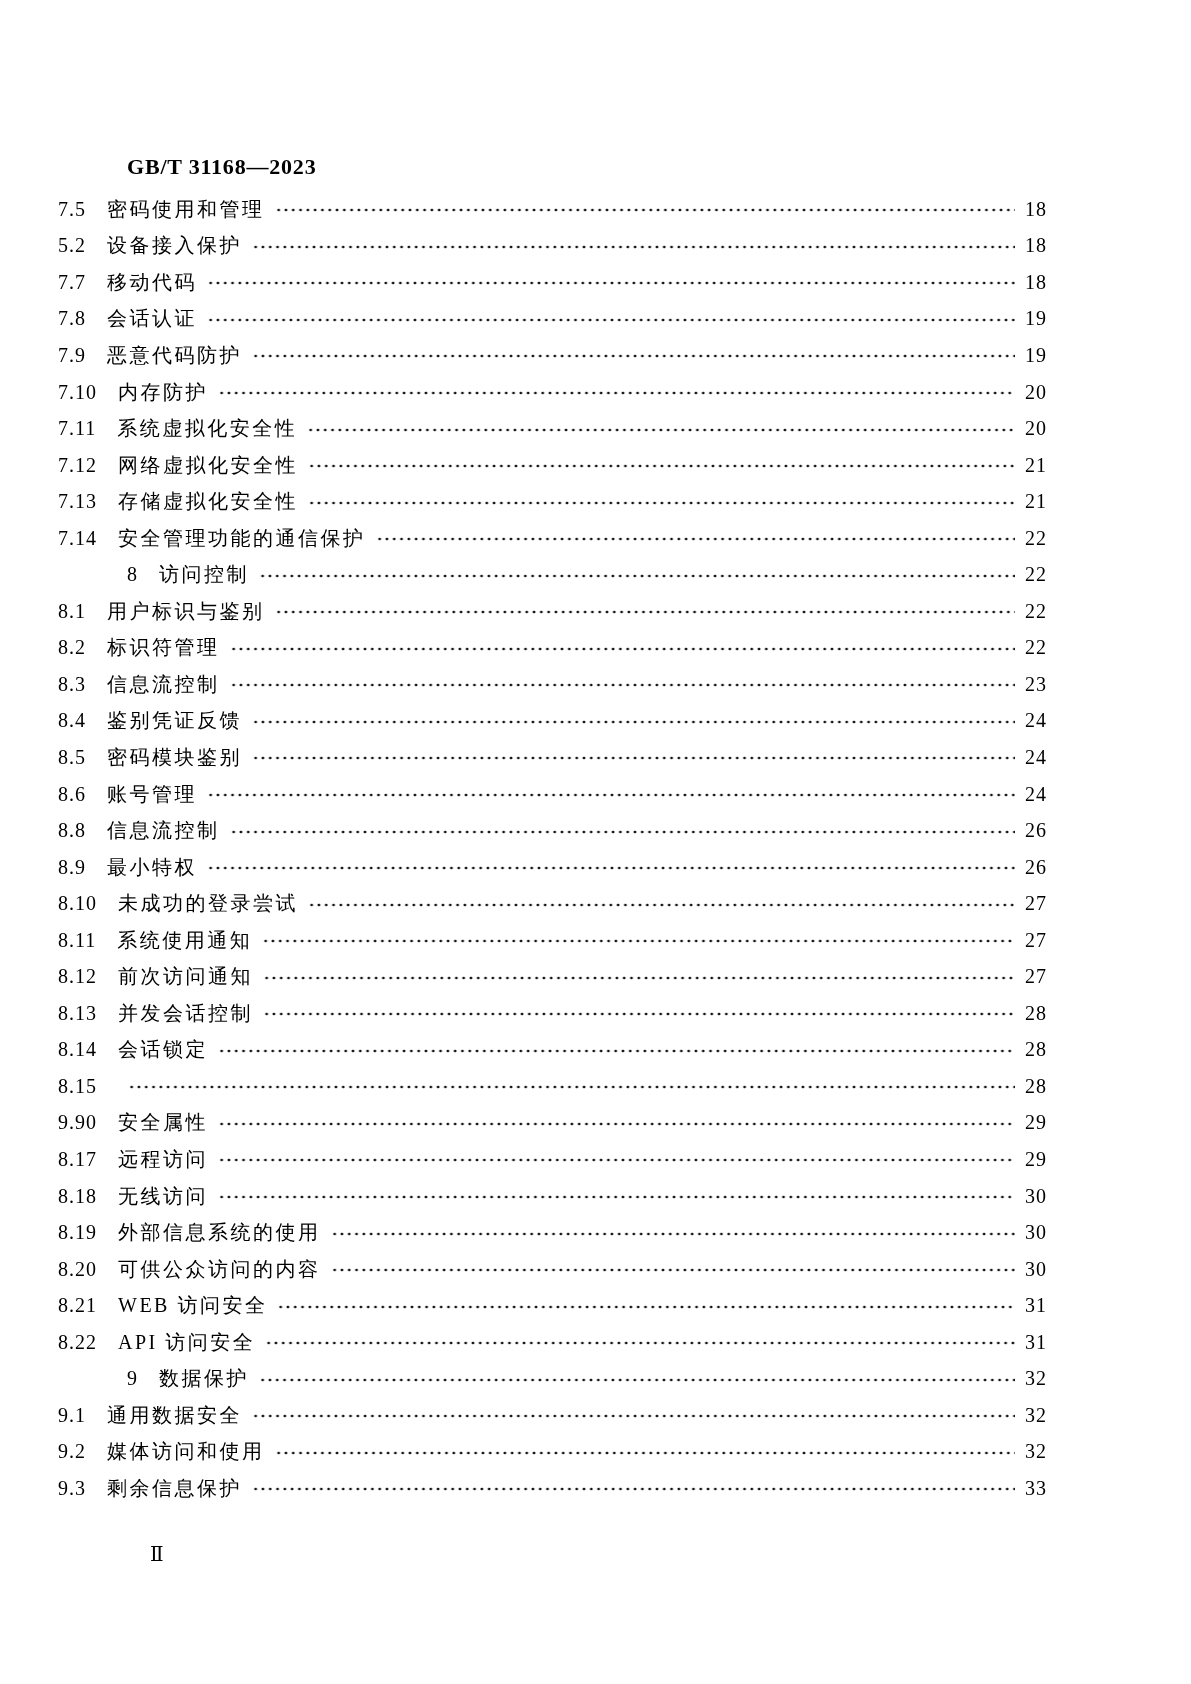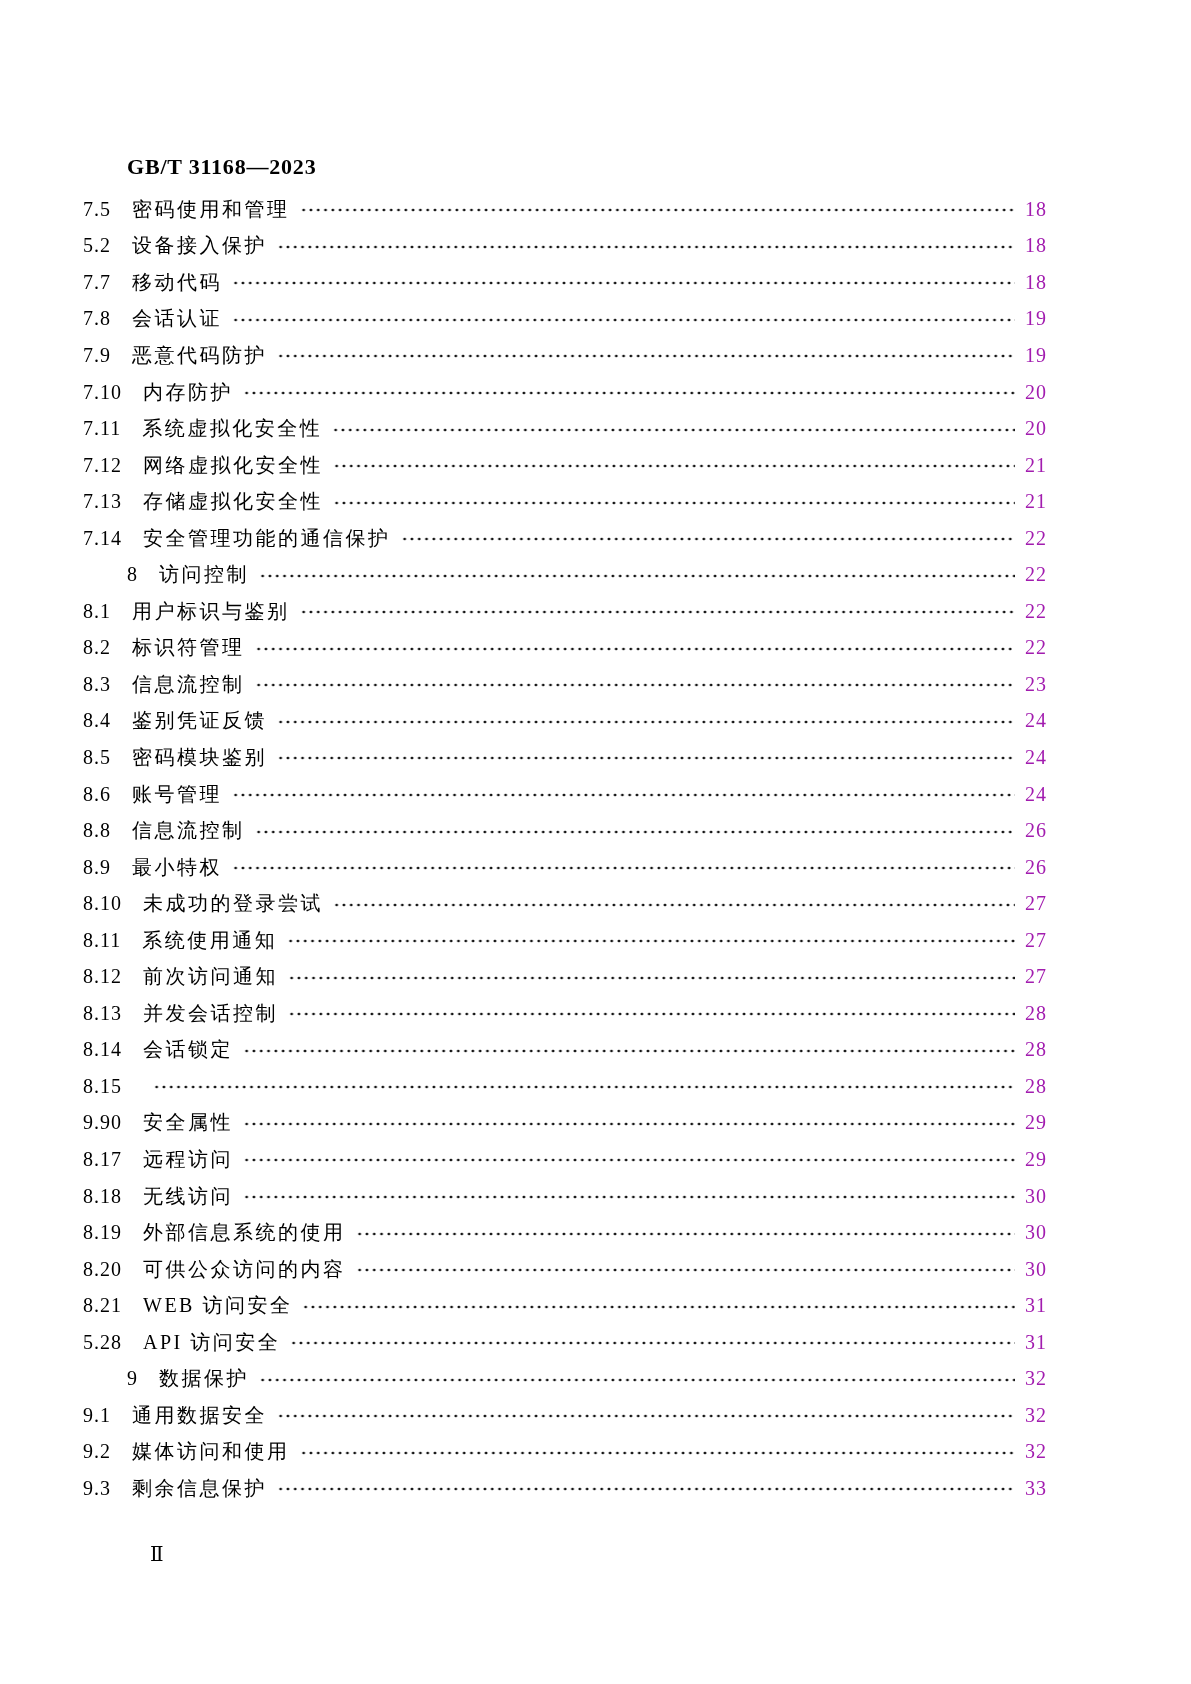--- a/index.html
+++ b/index.html
@@ -33,21 +33,21 @@
     right: 144px;
   }
   .row {
     display: flex;
     align-items: center;
     height: 36.55px;
     font-size: 20px;
     white-space: nowrap;
   }
   .row.level-1 { padding-left: 127px; }
-  .row.level-2 { padding-left: 83px; align-items: center; }
+  .row.level-2 { padding-left: 58px; align-items: center; }
   .num {
     letter-spacing: 1px;
     margin-right: 21px;
     flex: 0 0 auto;
   }
   .title {
     letter-spacing: 2.5px;
     flex: 0 0 auto;
   }
   .leader {
@@ -57,21 +57,21 @@
     margin: 2px 10px 0 10px;
     background-image: radial-gradient(circle, #141414 1.15px, rgba(0,0,0,0) 1.65px);
     background-size: 7.3px 14px;
     background-repeat: repeat-x;
     background-position: left center;
   }
   .pageno {
     flex: 0 0 auto;
     min-width: 22px;
     text-align: right;
-    color: #a21caf;
+    color: #000000;
     letter-spacing: 1px;
   }
   .page-footer {
     position: absolute;
     left: 150px;
     top: 1542px;
     font-size: 20px;
   }
 </style>
 </head>
@@ -260,21 +260,21 @@
     <span class="leader"></span>
     <span class="pageno">30</span>
   </div>
       <div class="row level-2">
     <span class="num">8.21</span>
     <span class="title">WEB 访问安全</span>
     <span class="leader"></span>
     <span class="pageno">31</span>
   </div>
       <div class="row level-2">
-    <span class="num">5.28</span>
+    <span class="num">8.22</span>
     <span class="title">API 访问安全</span>
     <span class="leader"></span>
     <span class="pageno">31</span>
   </div>
       <div class="row level-1">
     <span class="num">9</span>
     <span class="title">数据保护</span>
     <span class="leader"></span>
     <span class="pageno">32</span>
   </div>

